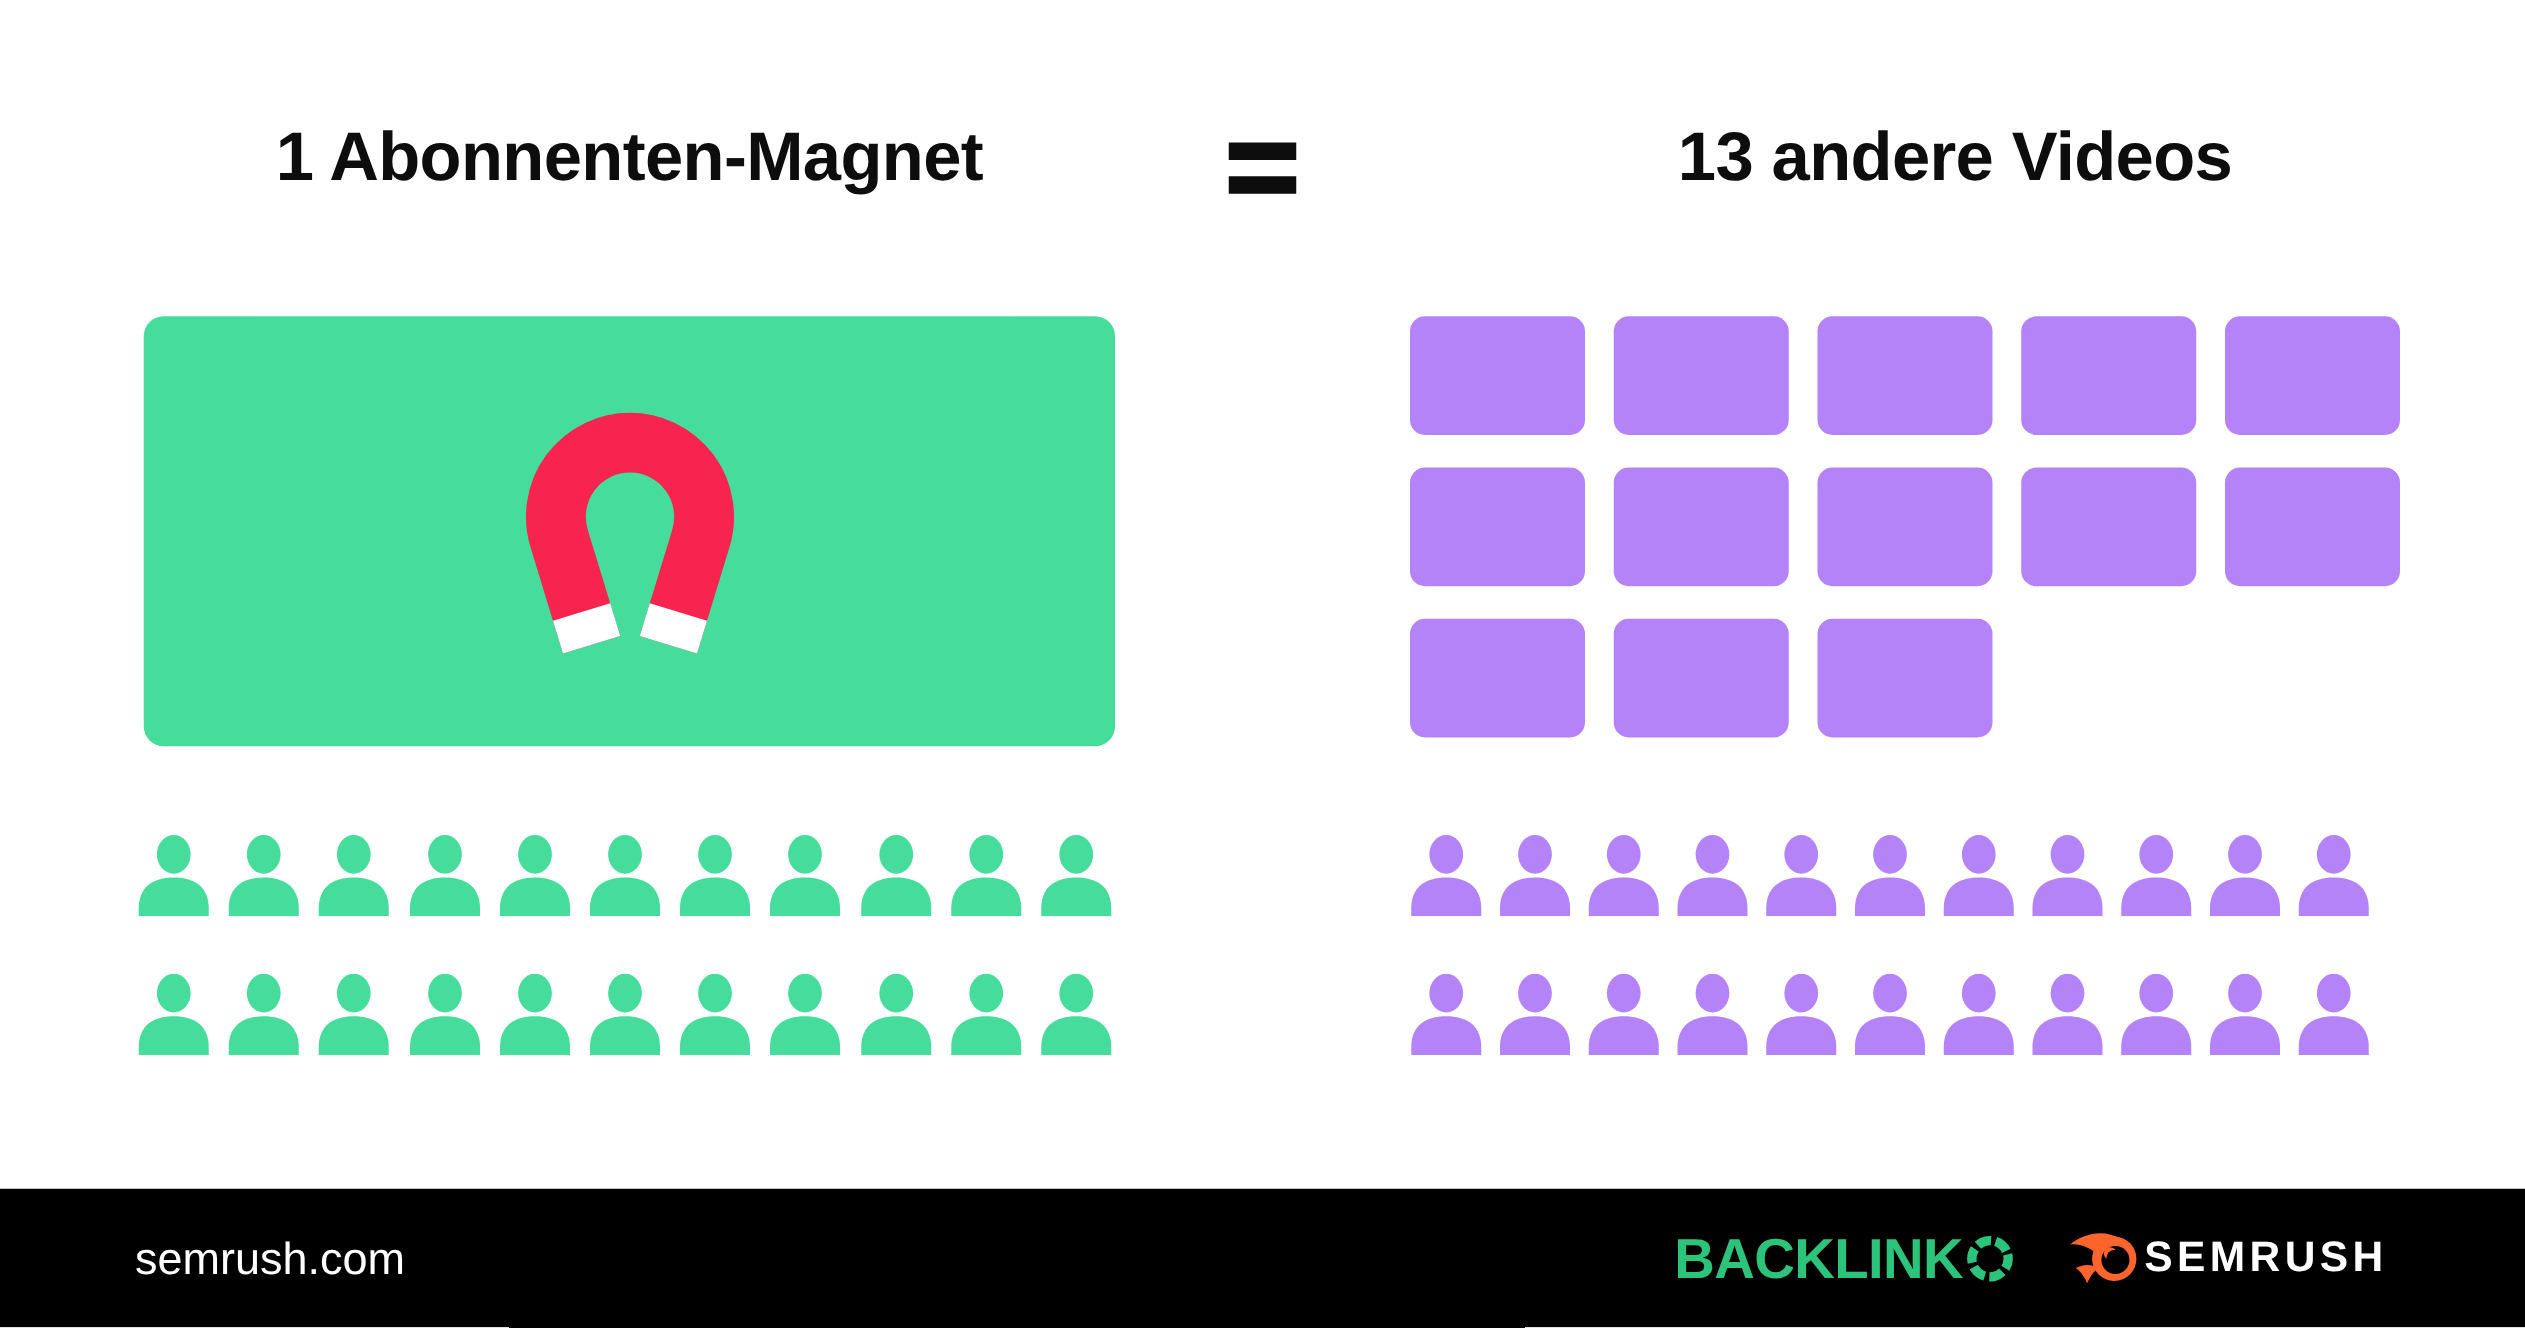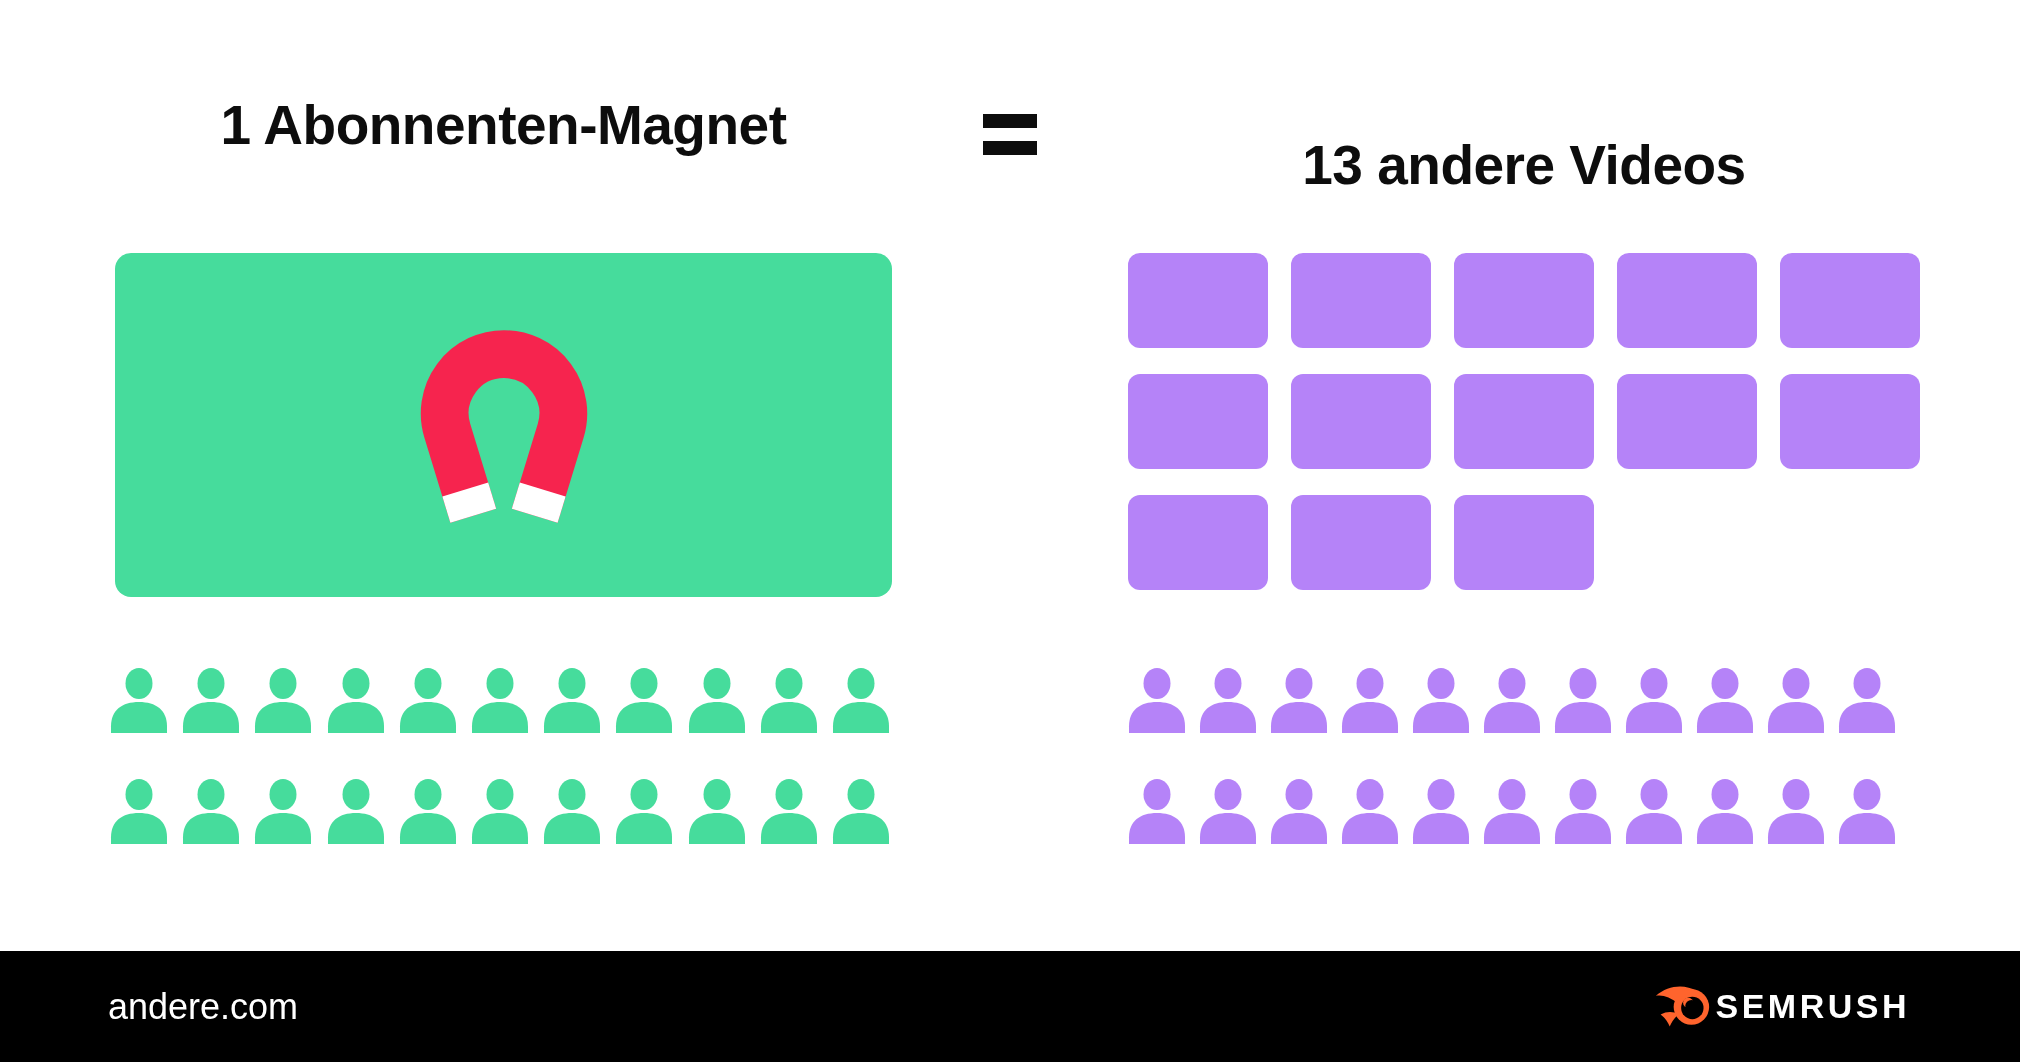--- a/index.html
+++ b/index.html
@@ -7,21 +7,21 @@
     position:relative;width:2020px;height:1062px;overflow:hidden;
     background:var(--bg,#fff);
     font-family:"Liberation Sans","DejaVu Sans",sans-serif;
   }
   .title{
     position:absolute;top:97px;margin:0;
     font-size:55px;font-weight:700;letter-spacing:-0.5px;
     color:var(--ink,#0d0d0d);text-align:center;line-height:1.05;
   }
   .title-left{left:115px;width:777px;}
-  .title-right{left:1128px;width:792px;margin-top:40px;}
+  .title-right{left:1168px;width:792px;}
   .equals{position:absolute;left:983px;top:114px;width:54px;height:41px;}
   .equals .bar{position:absolute;left:0;width:54px;height:14px;background:var(--ink,#0d0d0d);}
   .equals .bar:nth-child(1){top:0;}
   .equals .bar:nth-child(2){top:27px;}
 
   .big-video{
     position:absolute;left:115px;top:253px;width:777px;height:344px;
     background:var(--green,#46DC9C);border-radius:16px;
     display:flex;align-items:center;justify-content:center;
   }
@@ -321,22 +321,28 @@
   </svg>
 
   <svg class="person" viewBox="0 0 58 65" xmlns="http://www.w3.org/2000/svg">
     <ellipse cx="29" cy="15.5" rx="13.5" ry="15.5"></ellipse>
     <path d="M1 65 L1 58.5 C1 42 12 34 29 34 C46 34 57 42 57 58.5 L57 65 Z"></path>
   </svg>
 </div>
     </div>
 
   <div class="footer">
-    <span class="site-url">andere.com</span>
+    <span class="site-url">semrush.com</span>
     <div class="logos">
+      <div class="backlinko">
+        <span>BACKLINK</span>
+        <svg class="o-ring" width="38" height="38" viewBox="0 0 38 38" xmlns="http://www.w3.org/2000/svg">
+          <circle cx="19" cy="19" r="14.5" fill="none" stroke="var(--bl-green,#2BC47A)" stroke-width="7.5" stroke-dasharray="11.5 3.7" transform="rotate(-14 19 19)"></circle>
+        </svg>
+      </div>
       <div class="semrush">
         <svg width="56" height="50" viewBox="0 0 60 52" xmlns="http://www.w3.org/2000/svg">
           <path d="M1 14 C 14 3 31 1 45 9 C 36 10.5 28.5 15.5 24.5 22 C 16.5 15.5 8 12.5 1 14 Z" fill="var(--sr-orange,#FF642D)"></path>
           <path d="M6 34 C 12.5 30.5 19 30.5 25.5 33.5 C 21 37.5 17.8 41.8 15.8 47 C 13.5 41.5 10.3 37 6 34 Z" fill="var(--sr-orange,#FF642D)"></path>
           <circle cx="39" cy="26" r="19" fill="var(--sr-orange,#FF642D)"></circle>
           <circle cx="40" cy="27" r="12" fill="var(--footer-bg,#000)"></circle>
           <circle cx="35.5" cy="21.5" r="5.4" fill="var(--sr-orange,#FF642D)"></circle>
           <circle cx="39" cy="25" r="6.6" fill="var(--footer-bg,#000)"></circle>
         </svg>
         <span>SEMRUSH</span>

